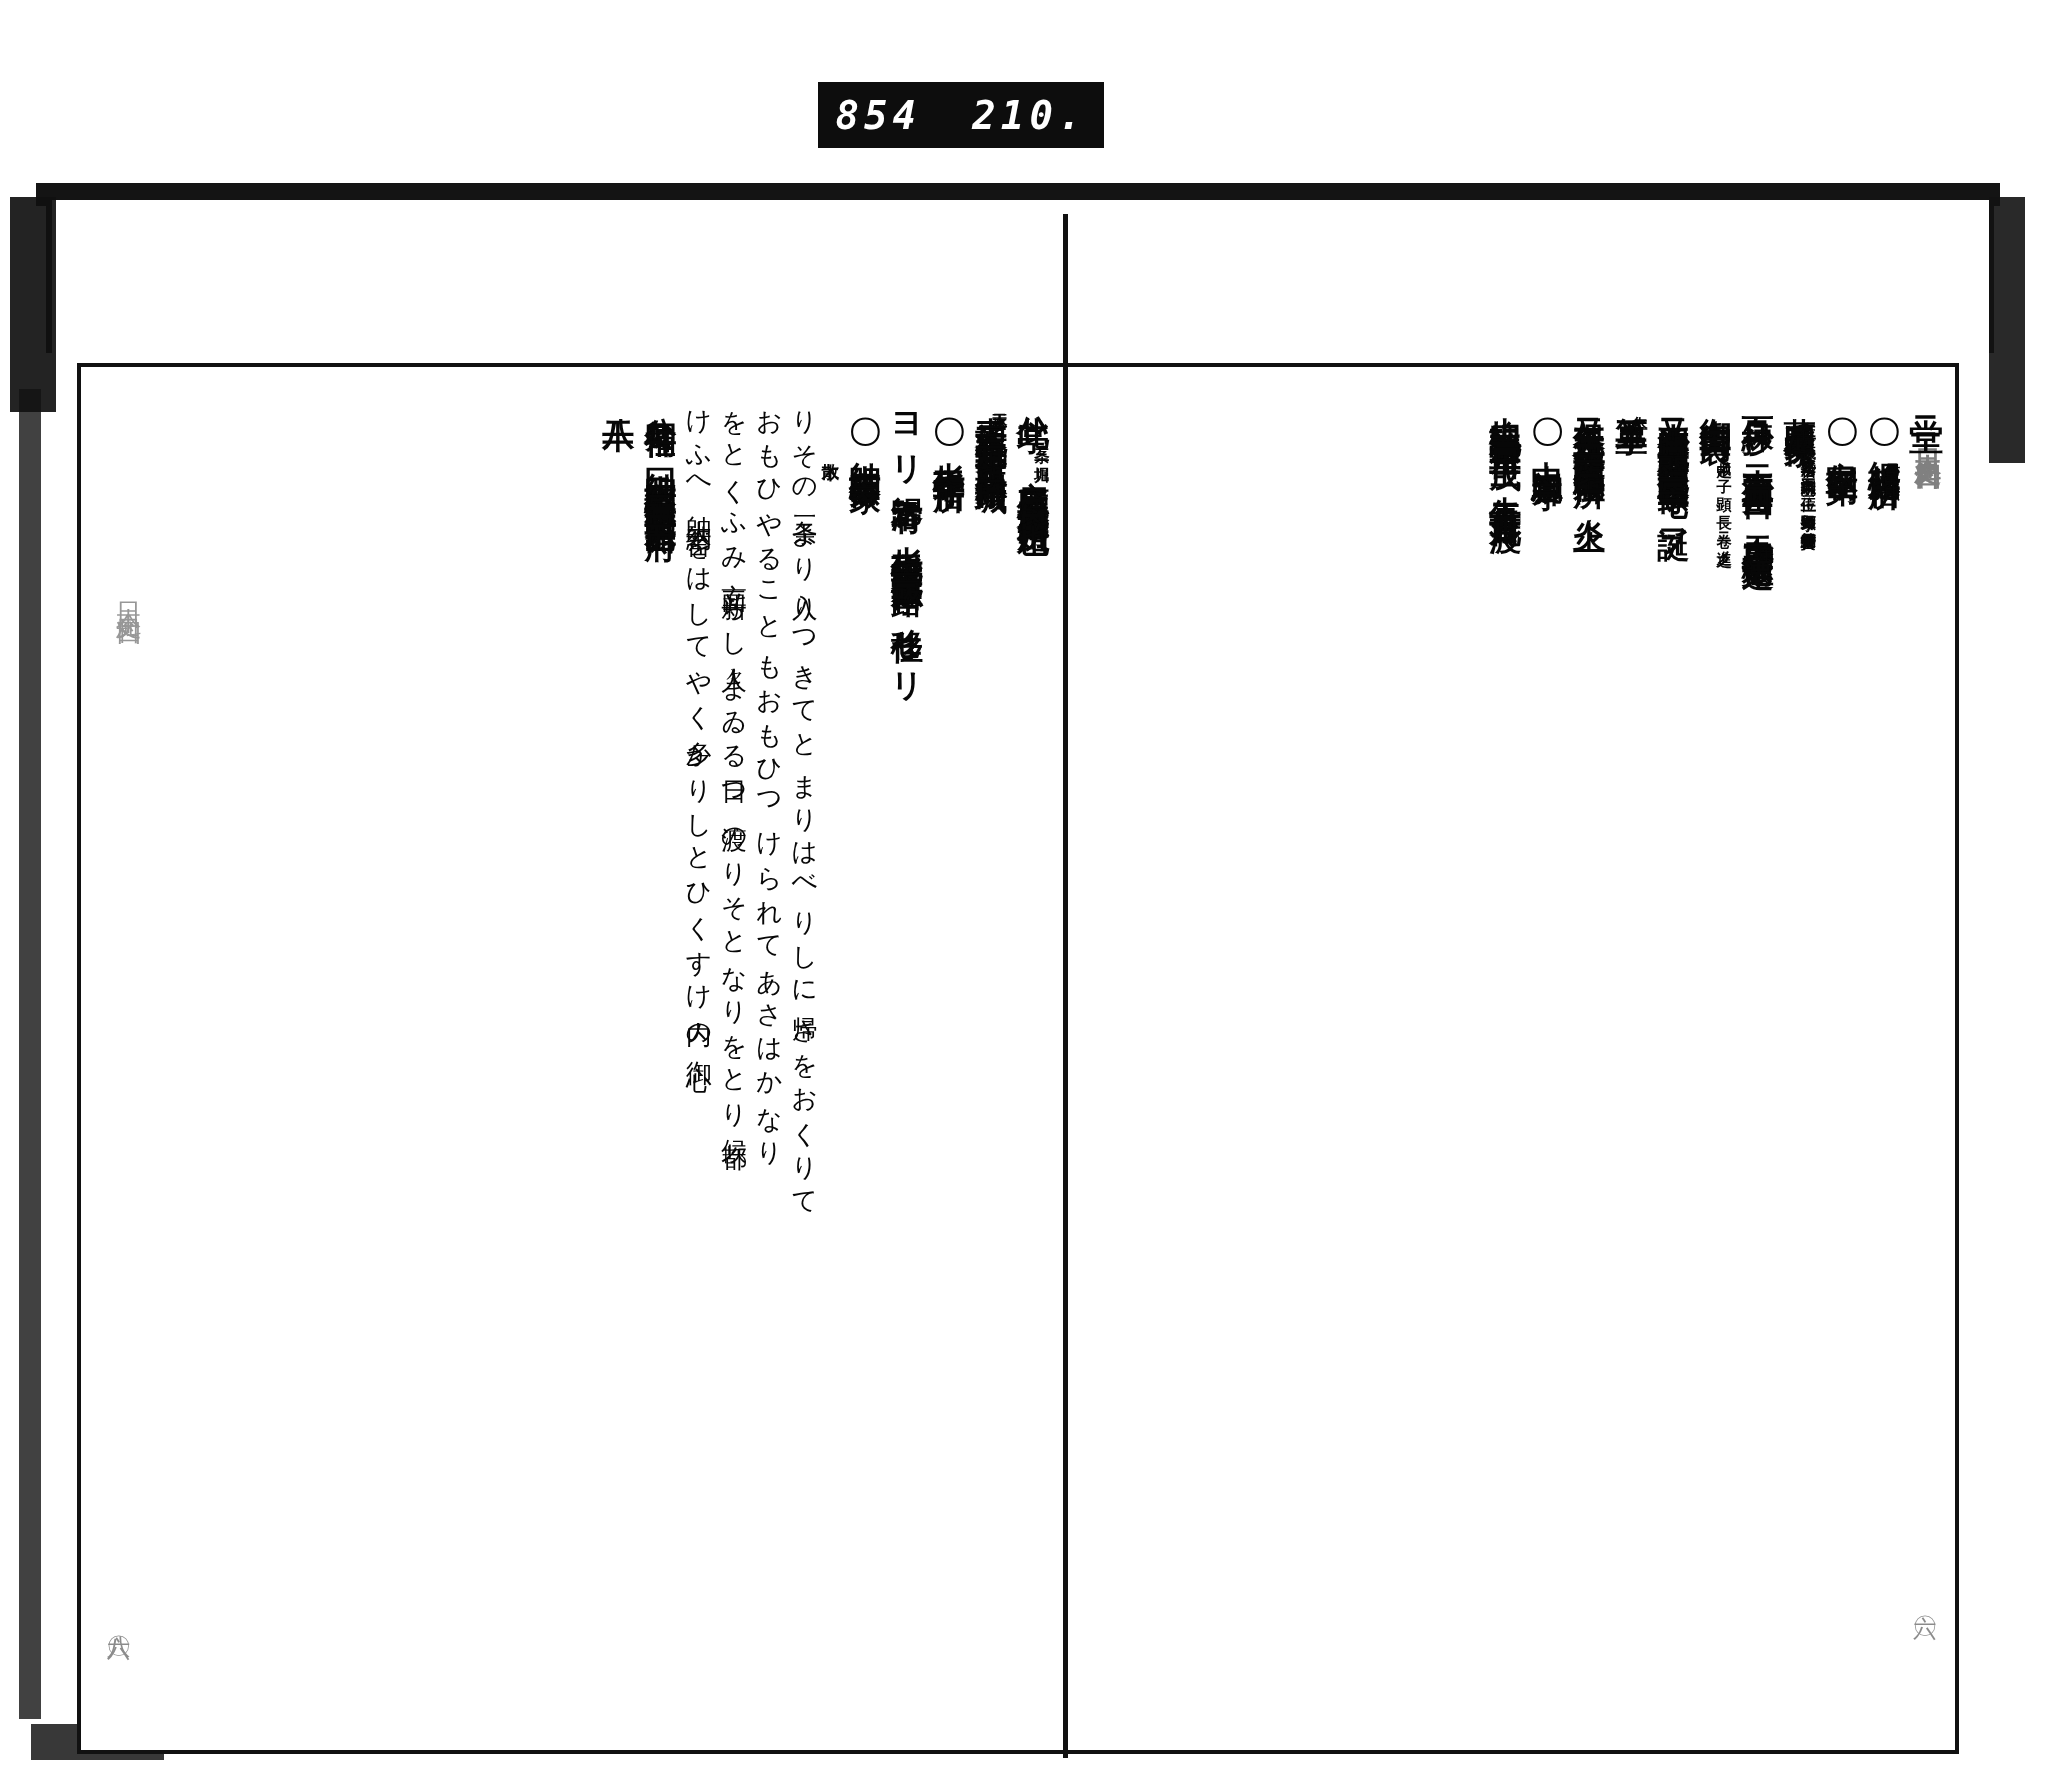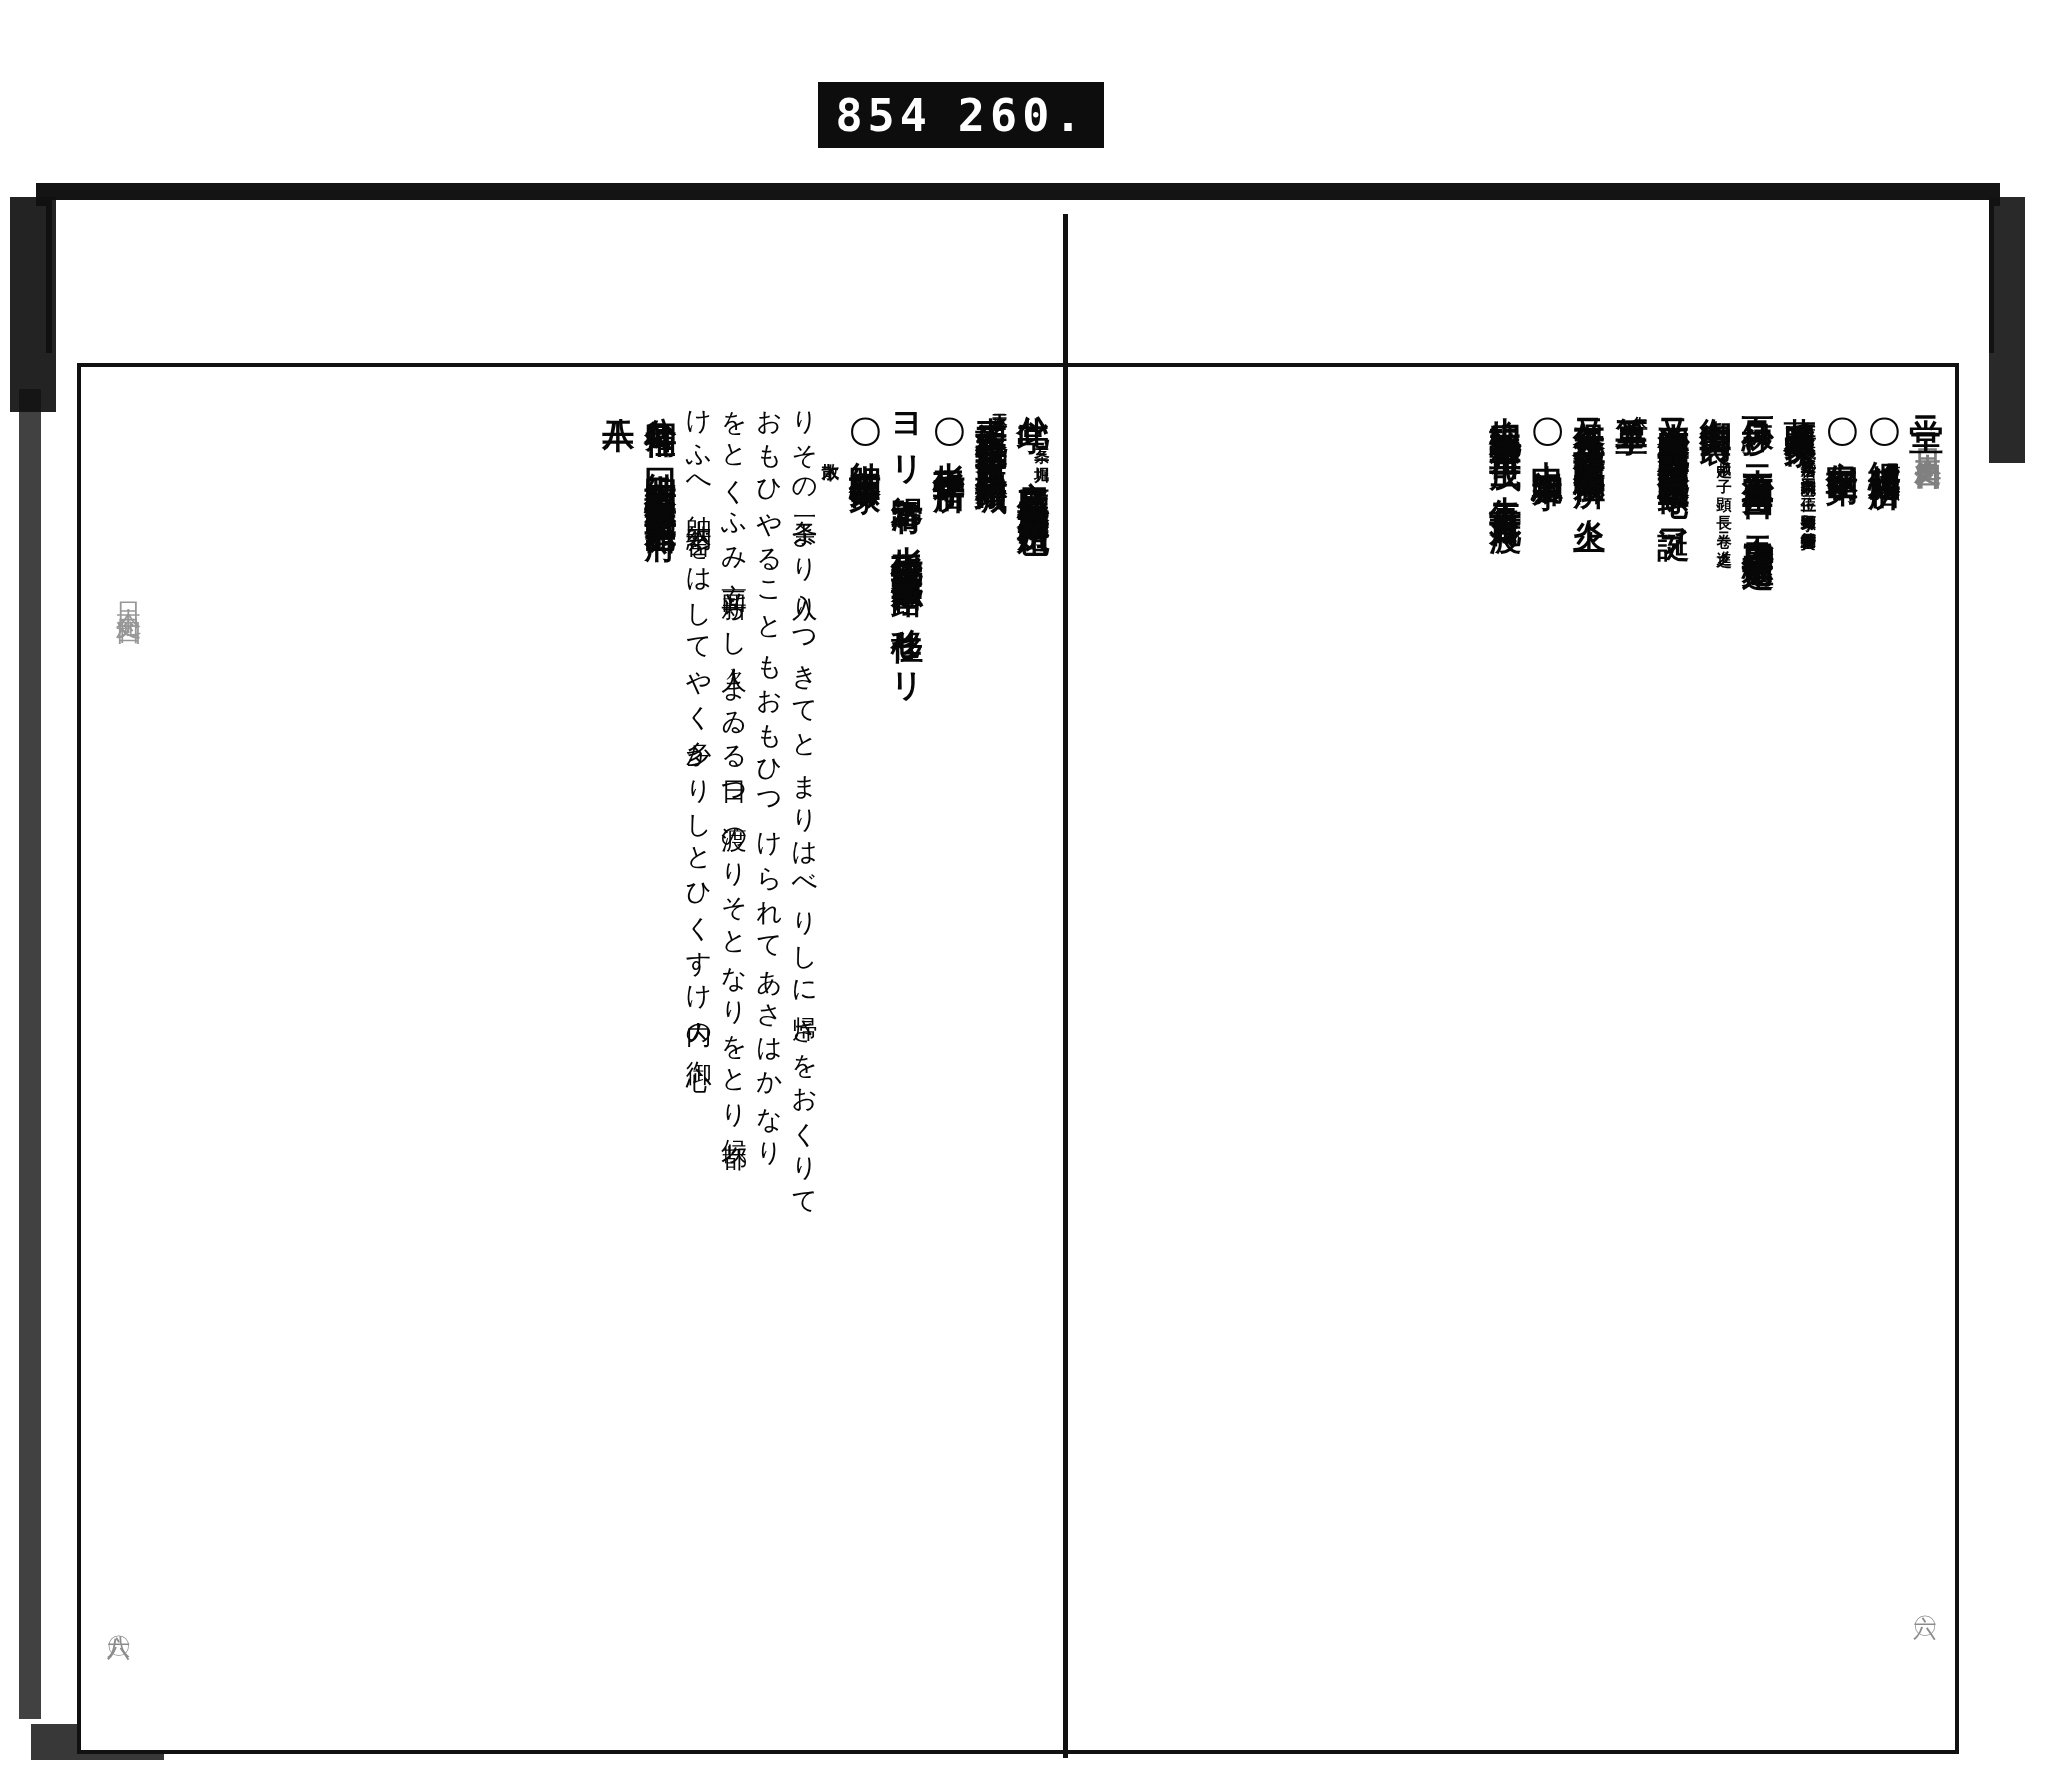--- a/index.html
+++ b/index.html
@@ -25,24 +25,25 @@
     background: #0d0d0d;
     display: flex;
     align-items: center;
     justify-content: space-between;
     padding: 0 17.4px;
     box-sizing: border-box;
   }
   #frame-counter .digits {
     color: #ffffff;
     font-family: "DejaVu Sans Mono", monospace;
-    font-size: 45px;
+    font-size: 39px;
     letter-spacing: 5.1px;
     line-height: 1;
     font-weight: 700;
+    font-style: italic;
   }
 
   
   #scan-area {
     position: absolute;
     left: 0;
     top: 169px;
     width: 2046px;
     height: 1616px;
   }
@@ -218,21 +219,21 @@
     letter-spacing: 5.1px;
     color: #1a1a1a;
     opacity: .45;
   }
 </style>
 </head>
 <body>
 
 <div id="frame-counter">
   <span class="digits">854</span>
-  <span class="digits">260.</span>
+  <span class="digits">210.</span>
 </div>
 
 <div id="scan-area">
 
   <div class="film-edge-top"></div>
   <div class="film-edge-top2"></div>
   <div class="film-blot-left"></div>
   <div class="film-blot-left2"></div>
   <div class="film-blot-right"></div>
   <div class="film-blot-bottom"></div>

